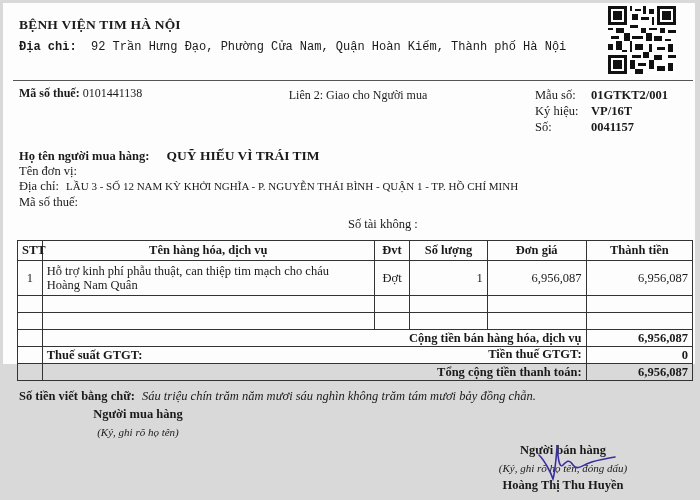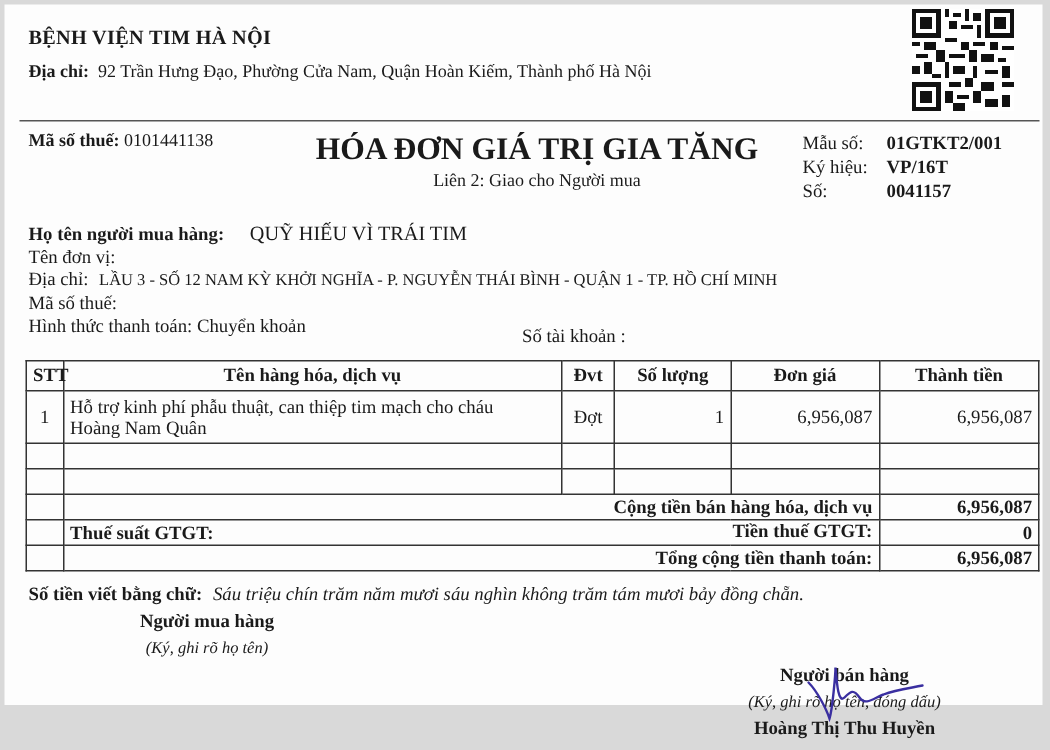--- a/index.html
+++ b/index.html
@@ -3,45 +3,45 @@
 <meta charset="utf-8">
 <style>
   html, body { margin: 0; padding: 0; }
   body {
     width: 700px; height: 500px; overflow: hidden;
     background: #d9d9d9;
     font-family: "Liberation Serif", "DejaVu Serif", serif;
     color: #1a1a1a;
   }
   .page {
-    position: absolute; left: 3px; top: 3px; width: 692px; height: 467px;
+    position: absolute; left: 3px; top: 3px; width: 692px; height: 361px;
     background: #fdfdfd;
     box-sizing: border-box;
   }
   .abs { position: absolute; white-space: nowrap; }
   .hosp-name { left: 16px; top: 14px; font-size: 13.5px; font-weight: bold; letter-spacing: 0.2px; }
-  .hosp-addr { left: 16px; top: 37px; font-size: 12px; }
+  .hosp-addr { left: 16px; top: 37px; font-size: 12px; font-family: Liberation Mono, monospace; }
   .hosp-addr b, .hosp-tax b { font-weight: bold; }
   .hosp-tax { left: 16px; top: 59px; font-size: 12px; margin-top: 24px; }
   .qr {
     position: absolute; left: 605px; top: 3px; width: 68px; height: 68px;
   }
   .hr-top { position: absolute; left: 10px; top: 77px; width: 680px; border-top: 1.5px solid #555; }
   .title-wrap { position:absolute; left: 185px; top: 84px; width: 340px; text-align: center; }
   .title-wrap .t { font-size: 21px; font-weight: bold; }
   .title-wrap .l { font-size: 12px; margin-top: 1px; }
   .title-wrap .d { font-size: 12px; font-style: italic; margin-top: 1px; }
   .meta { position: absolute; left: 532px; top: 84px; font-size: 12.5px; line-height: 16px; }
   .meta .row { display: flex; }
   .meta .k { width: 56px; }
   .meta .v { font-weight: bold; }
   .buyer { position: absolute; left: 16px; top: 145px; font-size: 12.5px; }
   .buyer .line { height: 15.5px; white-space: nowrap; }
   .buyer .name-label { font-weight: bold; }
-  .buyer .name-val { font-weight: normal; font-size: 13.5px; margin-left: 14px; }
+  .buyer .name-val { font-weight: bold; font-size: 13.5px; margin-left: 14px; }
   .buyer .addr-val { font-size: 11px; margin-left: 4px; }
   .acct { position: absolute; left: 345px; top: 214px; font-size: 12.5px; }
   table.items {
     position: absolute; left: 14px; top: 237px; width: 676px;
     border-collapse: collapse; font-size: 12.5px; table-layout: fixed; padding-left: 40px;
   }
   table.items td, table.items th {
     border: 1.3px solid #333; padding: 0 4px; vertical-align: middle;
   }
   table.items th { font-weight: bold; height: 19px; text-align: center; }
@@ -132,21 +132,20 @@
       <rect x="15" y="20" width="2" height="3"></rect>
         <rect x="18" y="22" width="3" height="2"></rect>
         <rect x="22" y="21" width="2" height="3"></rect>
         <rect x="10" y="23" width="3" height="2"></rect>
     </g>
   </svg>
 
   <div class="hr-top"></div>
 
   <div class="title-wrap">
-    <div class="t">HÓA ĐƠN GIÁ TRỊ GIA TĂNG</div>
     <div class="l">Liên 2: Giao cho Người mua</div>
   </div>
 
   <div class="meta">
     <div class="row">
         <span class="k">Mẫu số:</span>
         <span class="v">01GTKT2/001</span>
       </div>
     <div class="row">
         <span class="k">Ký hiệu:</span>
@@ -168,27 +167,23 @@
       <span></span>
     </div>
     <div class="line">
       <span>Địa chỉ:</span>
       <span class="addr-val">LẦU 3 - SỐ 12 NAM KỲ KHỞI NGHĨA - P. NGUYỄN THÁI BÌNH - QUẬN 1 - TP. HỒ CHÍ MINH</span>
     </div>
     <div class="line">
       <span>Mã số thuế:</span>
       <span></span>
     </div>
-    <div class="line">
-      <span>Hình thức thanh toán:</span>
-      <span>Chuyển khoản</span>
-    </div>
   </div>
   <div class="acct">
-    <span>Số tài khoản :</span>
+    <span>Số tài không :</span>
     <span></span>
   </div>
 
   <table class="items">
     <colgroup>
       <col class="c-stt">
         <col class="c-name">
         <col class="c-unit">
         <col class="c-qty">
         <col class="c-price">

